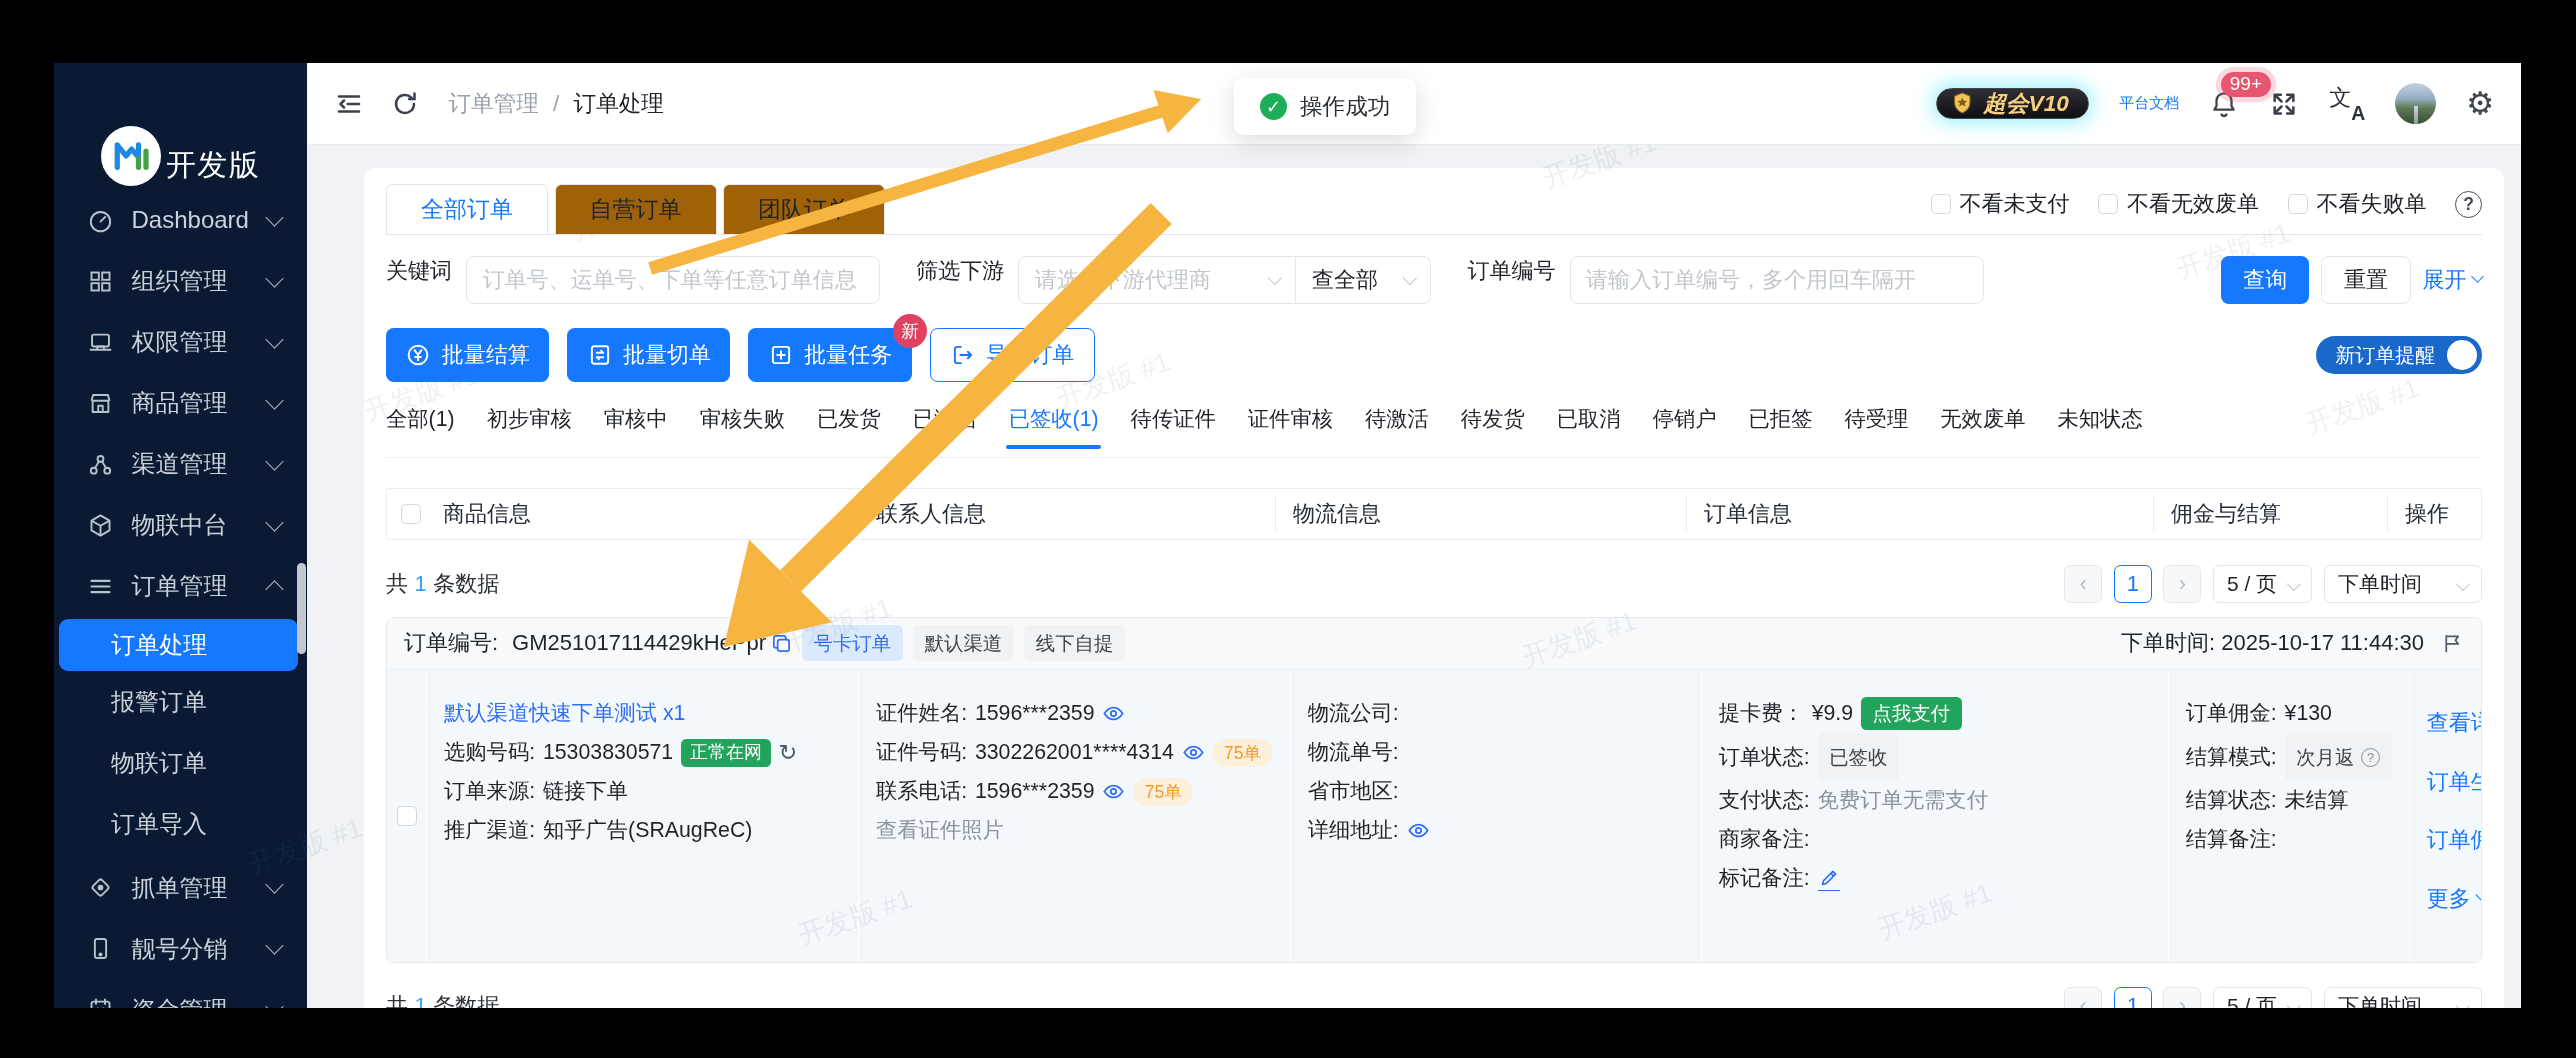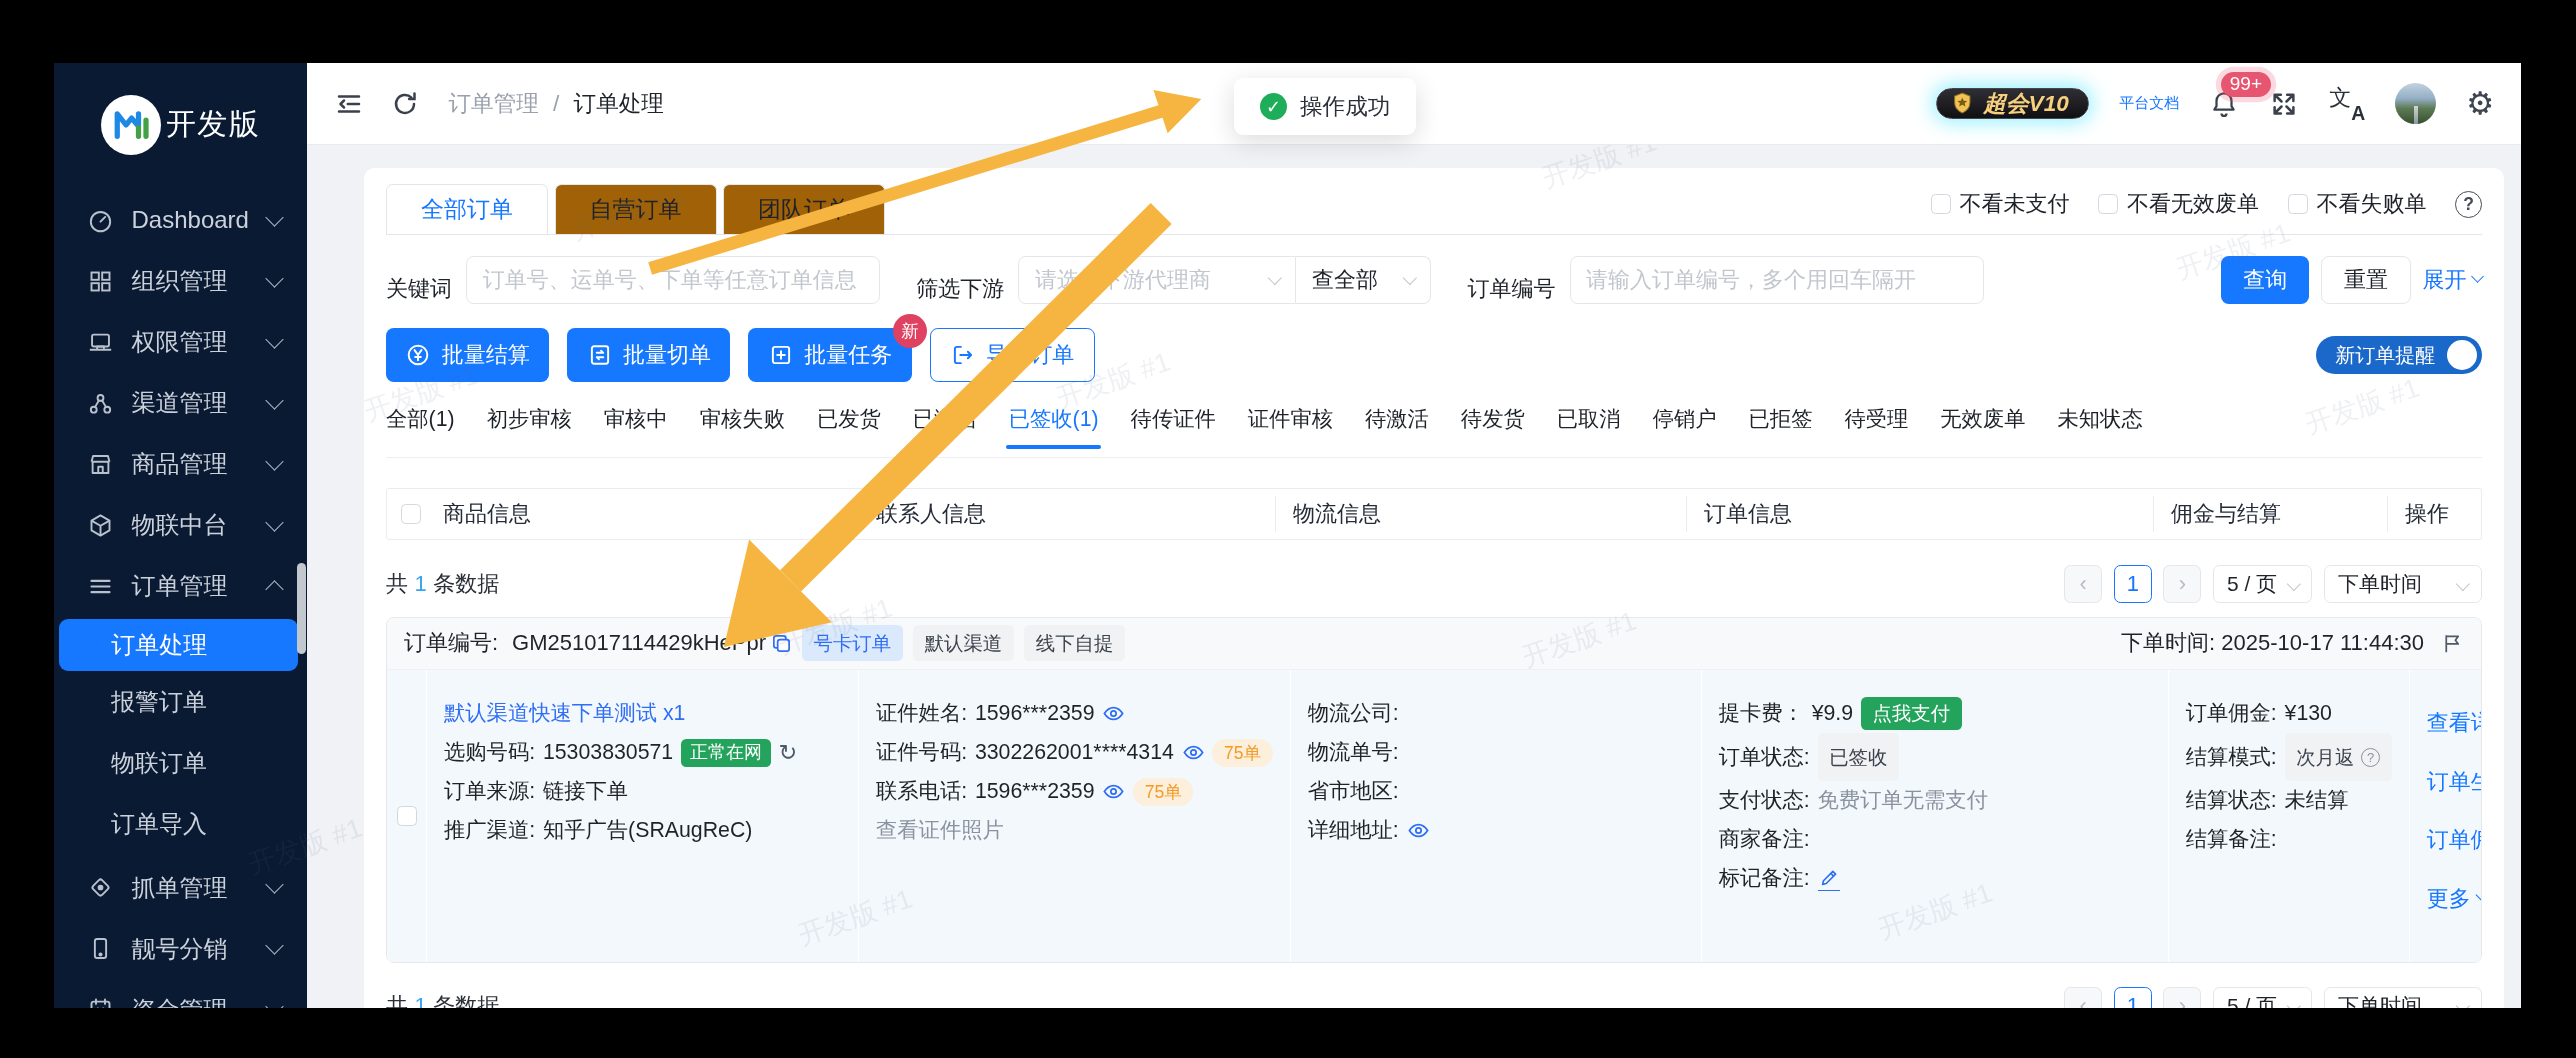--- a/index.html
+++ b/index.html
@@ -2,21 +2,21 @@
 <html style="font-size:10.4px"><head>
 <meta charset="utf-8">
 <style>
   * { margin:0; padding:0; box-sizing:border-box; }
   html,body { width:2576px; height:1058px; background:#000; font-family:"Liberation Sans","DejaVu Sans",sans-serif; }
   .stage { position:relative; width:2576px; height:1058px; background:#000; overflow:hidden; }
   .window { position:absolute; left:54px; top:63px; width:2467px; height:945px; background:#f0f2f5; overflow:hidden; display:flex; }
 
   
   .sidebar { position:relative; width:253px; flex:0 0 253px; background:#0a1a33; color:#cdd3dc; overflow:hidden; }
-  .logo-row { display:flex; align-items:center; justify-content:center; gap:5px; height:123px; }
+  .logo-row { display:flex; align-items:flex-end; justify-content:center; gap:5px; height:123px; }
   .logo-circle { width:60px; height:60px; border-radius:50%; background:#fff; display:flex; align-items:center; justify-content:center; }
   .logo-text { color:#fff; font-size:30px; font-weight:500; letter-spacing:1.3px; }
   .menu { padding-top:3.9px; }
   .menu-item { position:relative; display:flex; align-items:center; height:61px; padding:0 26px 0 32px; font-size:24px; color:#ccd2db; cursor:pointer; }
   .menu-item .mi-icon { width:28.5px; height:28.5px; margin-right:17px; display:flex; align-items:center; justify-content:center; color:#b9c1cc; }
   .menu-item .mi-icon svg { width:27px; height:27px; }
   .chev { width:13px; height:13px; border-right:1.9px solid #aeb6c2; border-bottom:1.9px solid #aeb6c2; transform:rotate(45deg); margin-top:-5.2px; }
   .chev.up { transform:rotate(-135deg); margin-top:6.5px; }
   .menu-item .chev { margin-left:auto; }
   .submenu-item { display:flex; align-items:center; height:61px; padding-left:57px; font-size:24px; color:#ccd2db; cursor:pointer; }
@@ -58,21 +58,21 @@
 
   .tabs-row { display:flex; align-items:flex-end; border-bottom:0.6px solid #e5e6eb; }
   .otab { height:50px; display:flex; align-items:center; padding:0 34px; font-size:23px; color:#1f2329; background:#a16207; border:0.6px solid #e5e6eb; border-bottom:none; border-radius:6.5px 6.5px 0 0; margin-right:6.5px; cursor:pointer; }
   .otab.active { background:#fff; color:#1677ff; position:relative; }
   .otab.active:after { content:""; position:absolute; left:0; right:0; bottom:-0.6px; height:1.3px; background:#fff; }
   .viewfilters { margin-left:auto; display:flex; align-items:center; gap:28.5px; padding-bottom:14.2px; }
   .vf { display:flex; align-items:center; gap:9px; font-size:22px; color:#1f2329; cursor:pointer; }
   .cbox { width:20px; height:20px; border:1.3px solid #d4d7dd; border-radius:4.5px; background:#fff; }
   .help-circle { width:27px; height:27px; border:1.9px solid #444b57; border-radius:50%; color:#444b57; font-size:17.5px; font-weight:bold; display:flex; align-items:center; justify-content:center; cursor:pointer; }
 
-  .filter-row { display:flex; align-items:flex-end; margin-top:21px; font-size:22px; color:#1f2329; }
+  .filter-row { display:flex; align-items:flex-start; margin-top:21px; font-size:22px; color:#1f2329; }
   .f-label { margin-right:14.2px; white-space:nowrap; }
   .f-input { height:48px; border:1.3px solid #e4e6ea; border-radius:7.8px; background:#fff; display:flex; align-items:center; padding:0 15.5px; color:#c2c6cd; font-size:22px; }
   .sel-chev { width:9.7px; height:9.7px; border-right:1.6px solid #c2c6cd; border-bottom:1.6px solid #c2c6cd; transform:rotate(45deg); margin-left:auto; margin-top:-3.9px; }
   .kw-input { width:414px; }
   .ds-select { width:278px; border-radius:7.8px 0 0 7.8px; }
   .scope-select { width:135px; border-left:none; border-radius:0 7.8px 7.8px 0; color:#1f2329; }
   .on-input { width:414px; }
   .btn { height:48px; display:flex; align-items:center; justify-content:center; border-radius:7.8px; font-size:22px; cursor:pointer; }
   .btn-primary { background:#1677ff; color:#fff; padding:0 22px; }
   .btn-plain { background:#fff; color:#1f2329; border:1.3px solid #e4e6ea; padding:0 22px; }
@@ -185,37 +185,37 @@
               <svg viewBox="0 0 24 24" fill="none" stroke="currentColor" stroke-width="1.7" stroke-linejoin="round">
                 <rect x="4.5" y="5" width="15" height="10.5" rx="1.5"></rect>
                 <path d="M2.5 18.5h19M9 18.5v-3h6v3"></path>
               </svg>
             </span>
           <span>权限管理</span>
           <span class="chev"></span>
         </div>
         <div class="menu-item">
           <span class="mi-icon">
+              <svg viewBox="0 0 24 24" fill="none" stroke="currentColor" stroke-width="1.7" stroke-linejoin="round">
+                <path d="M4 9.5L5.4 4.5h13.2L20 9.5M4 9.5h16M5 9.5V19.5h14V9.5M10 19.5v-5.5h4v5.5"></path>
+              </svg>
+            </span>
+          <span>商品管理</span>
+          <span class="chev"></span>
+        </div>
+        <div class="menu-item">
+          <span class="mi-icon">
               <svg viewBox="0 0 24 24" fill="none" stroke="currentColor" stroke-width="1.7">
                 <circle cx="12" cy="7" r="2.6"></circle>
                 <circle cx="6" cy="17.5" r="2.6"></circle>
                 <circle cx="18" cy="17.5" r="2.6"></circle>
                 <path d="M10.7 9.2L7.2 15M13.3 9.2l3.5 5.8"></path>
               </svg>
             </span>
           <span>渠道管理</span>
-          <span class="chev"></span>
-        </div>
-        <div class="menu-item">
-          <span class="mi-icon">
-              <svg viewBox="0 0 24 24" fill="none" stroke="currentColor" stroke-width="1.7" stroke-linejoin="round">
-                <path d="M4 9.5L5.4 4.5h13.2L20 9.5M4 9.5h16M5 9.5V19.5h14V9.5M10 19.5v-5.5h4v5.5"></path>
-              </svg>
-            </span>
-          <span>商品管理</span>
           <span class="chev"></span>
         </div>
         <div class="menu-item">
           <span class="mi-icon">
               <svg viewBox="0 0 24 24" fill="none" stroke="currentColor" stroke-width="1.7" stroke-linejoin="round">
                 <path d="M12 3l8 4.6v8.8L12 21l-8-4.6V7.6z"></path>
                 <path d="M4 7.6l8 4.6 8-4.6M12 12.2V21"></path>
               </svg>
             </span>
           <span>物联中台</span>

